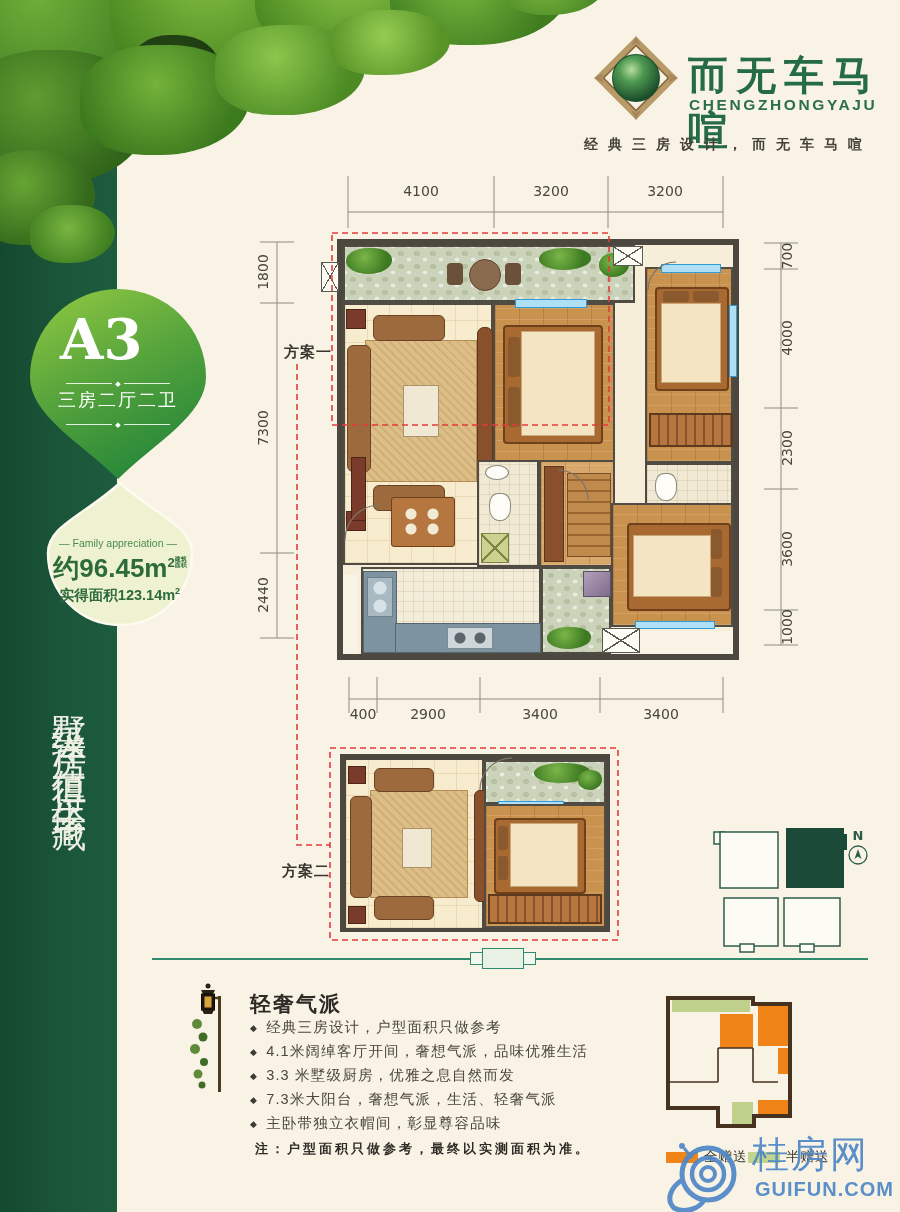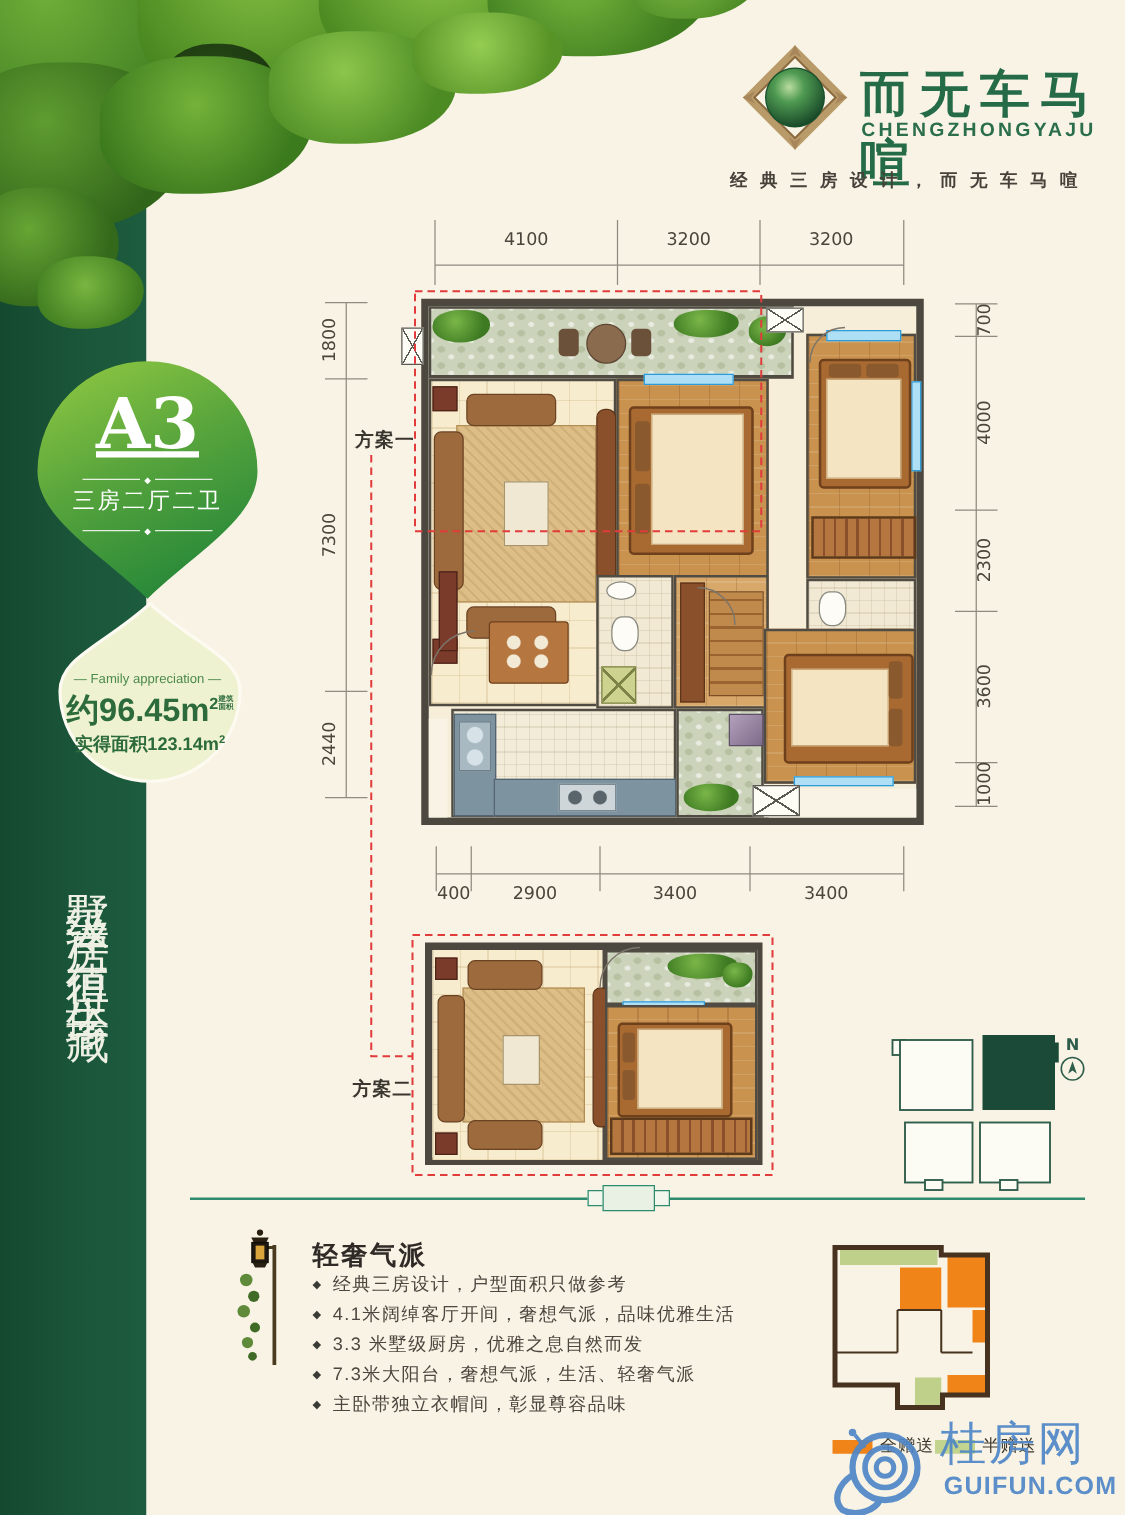--- a/index.html
+++ b/index.html
@@ -10,21 +10,21 @@
   #slogan{left:34px;top:688px;height:420px;writing-mode:vertical-rl;color:#eef0e4;font-size:35px;font-weight:300;letter-spacing:9px;line-height:70px;}
   
   .leaf{position:absolute;border-radius:48% 52% 58% 42%;}
   
   #brand-cn{left:688px;top:48px;font-size:40px;font-weight:bold;color:#256b48;letter-spacing:8px;}
   #brand-latin{left:689px;top:96px;font-size:15.5px;font-weight:bold;color:#2b6e4b;letter-spacing:2.6px;}
   #tagline{left:584px;top:136px;width:300px;font-size:14px;font-weight:600;color:#46413a;letter-spacing:10px;}
   #emblem{left:592px;top:34px;width:88px;height:88px;}
   
   #dropsvg{left:16px;top:284px;}
-  #a3-text{left:60px;top:306px;width:116px;text-align:center;font-family:"DejaVu Serif","Liberation Serif",serif;font-size:56px;font-weight:bold;color:#ffffff;text-decoration:underline;}
+  #a3-text{left:60px;top:306px;width:116px;font-family:"DejaVu Serif","Liberation Serif",serif;font-size:56px;font-weight:bold;color:#ffffff;}
   .sepline{left:66px;width:104px;height:11px;display:flex;align-items:center;color:#fff;}
   .sepline .bar{flex:1;height:1px;background:rgba(255,255,255,.85);}
   .sepline .dot{font-size:7px;padding:0 3px;}
   #layout-text{left:48px;top:388px;width:140px;text-align:center;font-size:18px;color:#fff;letter-spacing:2px;font-weight:500;}
   #fam-tag{left:38px;top:537px;width:160px;text-align:center;font-size:10.5px;color:#4c8a4c;}
   #area-main{left:30px;top:551px;width:180px;text-align:center;font-size:26px;font-weight:bold;color:#2d6b3d;}
   #area-main sup{font-size:13px;}
   #area-note{display:inline-block;vertical-align:super;font-size:6px;line-height:6px;width:12px;color:#2d6b3d;text-align:left;}
   #area-actual{left:30px;top:586px;width:180px;text-align:center;font-size:14.5px;font-weight:600;color:#2d6b3d;}
   #area-actual sup{font-size:9px;}
@@ -315,20 +315,21 @@
       <span>3.3 米墅级厨房，优雅之息自然而发</span>
     </div>
   <div class="bullet-row" style="top:1090px;">
       <span class="bullet-ico">◆</span>
       <span>7.3米大阳台，奢想气派，生活、轻奢气派</span>
     </div>
   <div class="bullet-row" style="top:1114px;">
       <span class="bullet-ico">◆</span>
       <span>主卧带独立衣帽间，彰显尊容品味</span>
     </div>
+  <div id="review-note" class="abs">注：户型面积只做参考，最终以实测面积为准。</div>
 
   <svg class="abs" style="left:700px;top:820px;" width="180" height="135" viewBox="0 0 180 135">
     <g stroke="#2f5d4b" stroke-width="1.5" fill="#fdfcf4">
       <rect x="14" y="12" width="10" height="12"></rect>
       <rect x="20" y="12" width="58" height="56"></rect>
       <rect x="24" y="78" width="54" height="48"></rect>
       <rect x="84" y="78" width="56" height="48"></rect>
       <rect x="40" y="124" width="14" height="8"></rect>
       <rect x="100" y="124" width="14" height="8"></rect>
     </g>

